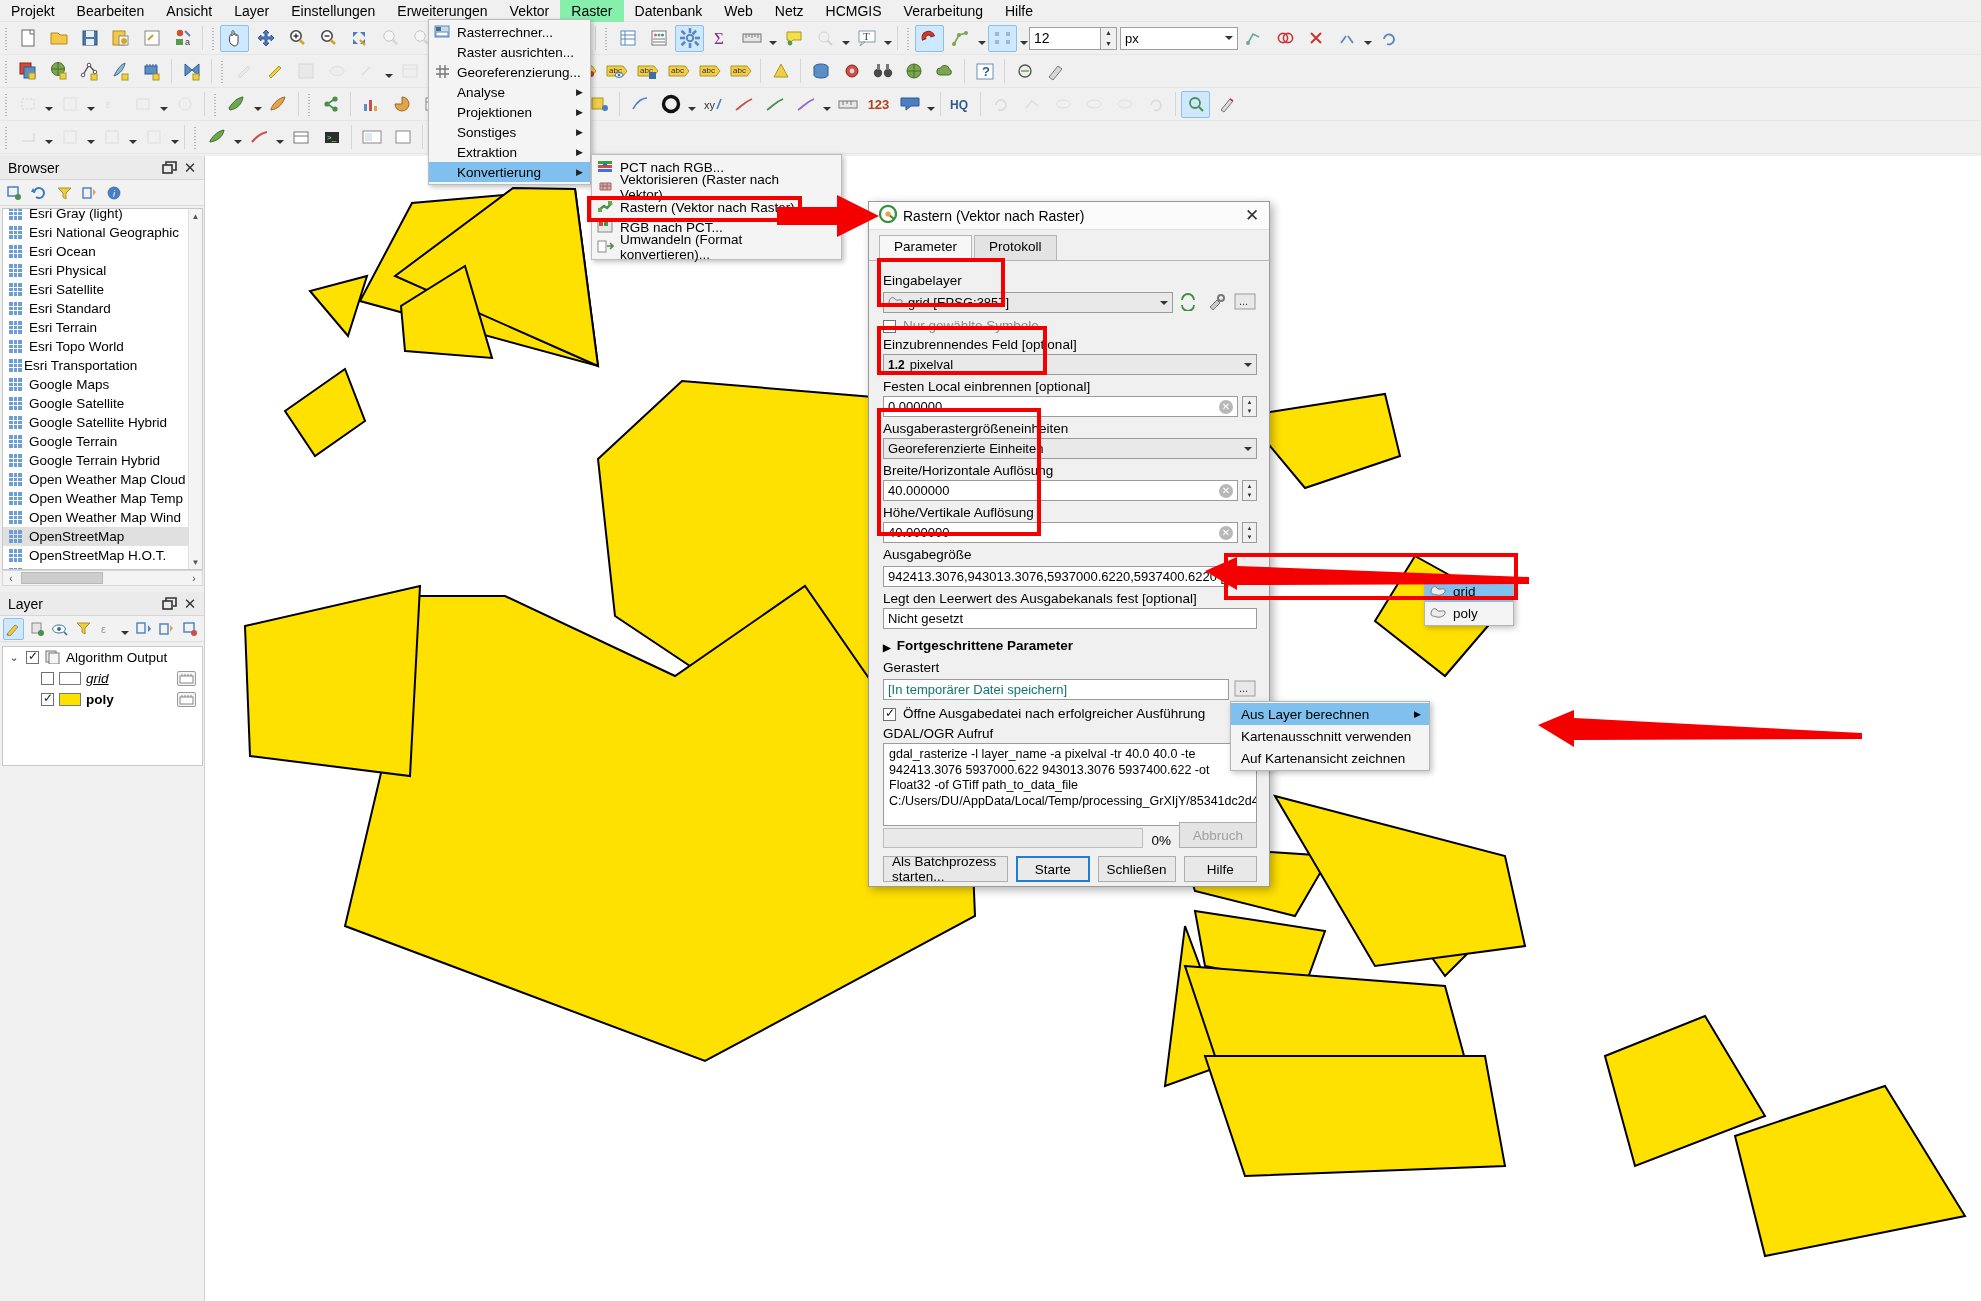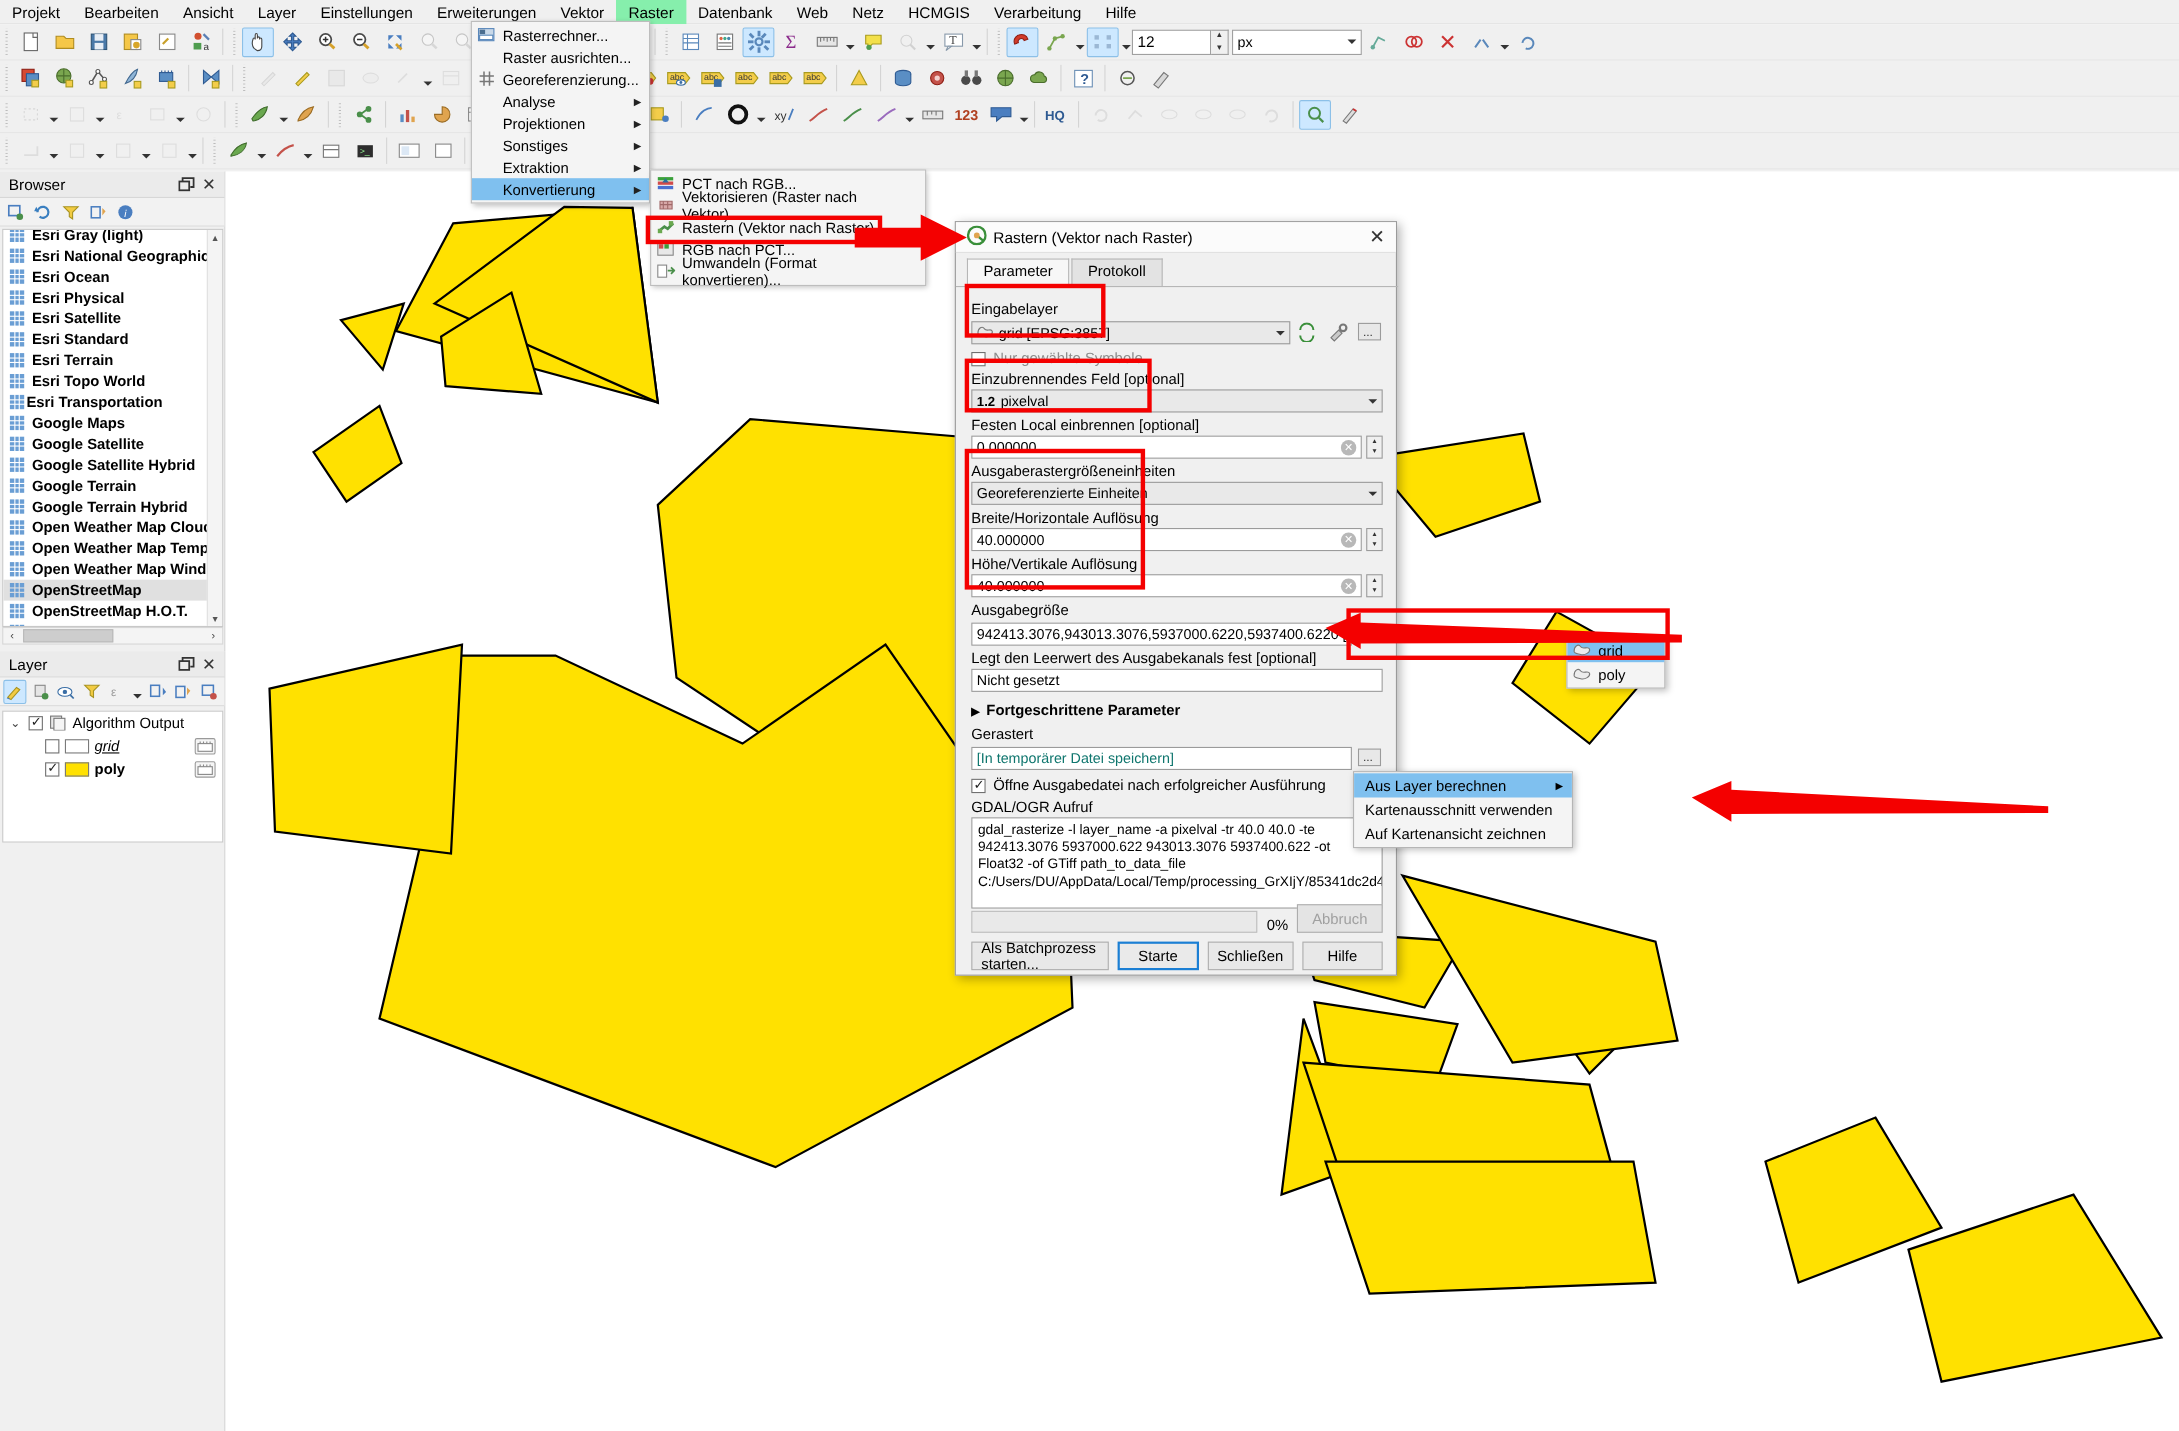--- a/index.html
+++ b/index.html
@@ -980,21 +980,21 @@
           </svg>
         </span>
       <span class="ptool">
           <svg width="17" height="16">
             <circle cx="8" cy="8" r="6.4" fill="#4a7ec0"></circle>
             <text x="7" y="12" font-size="9" fill="#fff" font-style="italic">i</text>
           </svg>
         </span>
     </div>
     <div id="browser-list">
-      <div id="browser-rows" style="position:absolute;left:0;top:-5px;width:187px;font-weight:bold;">
+      <div id="browser-rows" style="position:absolute;left:0;top:-5px;width:187px;">
           <div class="blrow" style="position: relative;">
             <span class="grid-icon" style="left: 6px; position: absolute; top: 3px;">
               <b></b>
               <b></b>
               <b></b>
               <b></b>
               <b></b>
               <b></b>
               <b></b>
               <b></b>

